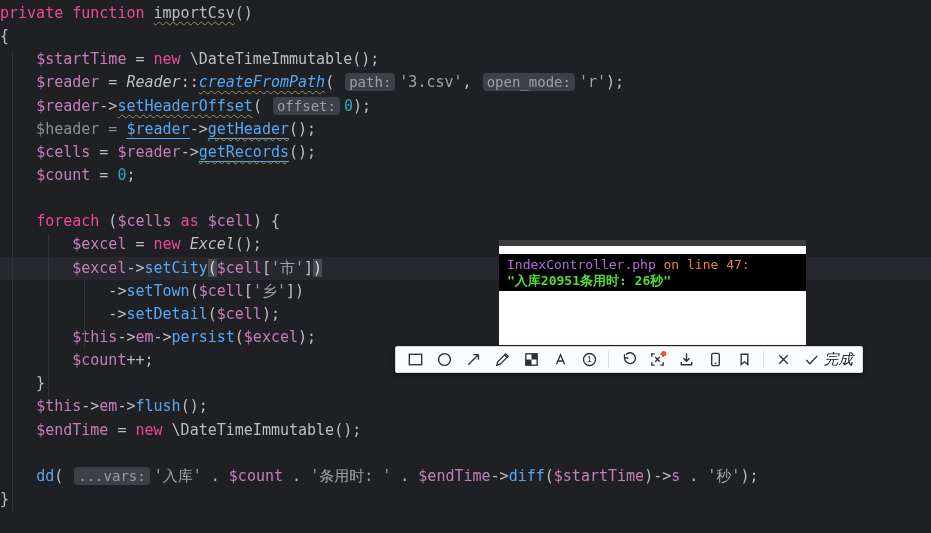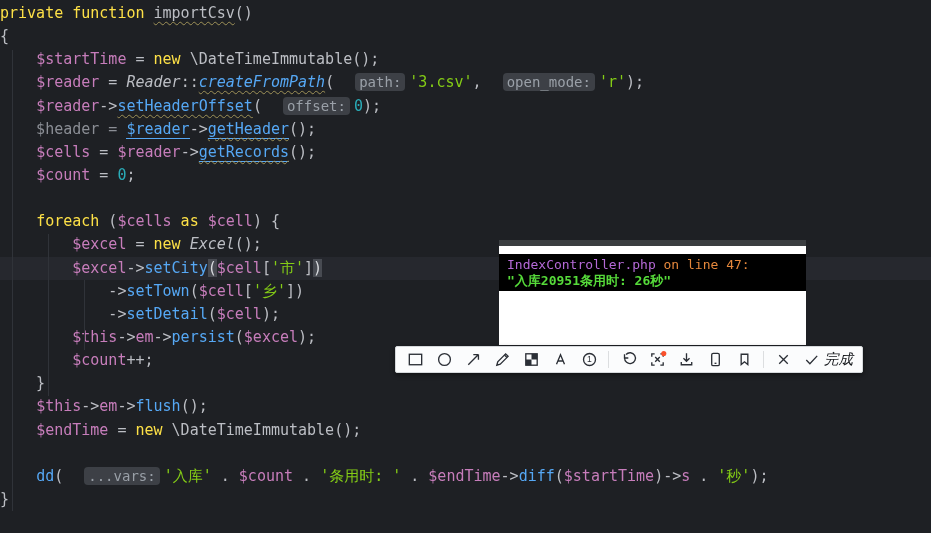--- a/index.html
+++ b/index.html
@@ -7,36 +7,36 @@
   body { background:#1e2024; position:relative;
          font-family:"DejaVu Sans Mono", monospace; }
 
   
   .editor { position:absolute; inset:0; }
   .code { position:absolute; left:0; top:2px; right:0; z-index:2;
           font-size:15px; }
   .line { height:23.15px; line-height:23.15px; white-space:pre; }
   .line.hl { background:#26282e; }
 
-  .tok-kw    { color:#fde047; }
+  .tok-kw    { color:#ec4899; }
   .tok-var   { color:#c77dbb; }
   .tok-fn    { color:#56a8f5; }
   .tok-cls   { color:#bcbec4;font-style:italic; }
-  .tok-str   { color:#84cc16; }
+  .tok-str   { color:#a3a3a3; }
   .tok-num   { color:#2aacb8; }
   .tok-plain { color:#bcbec4; }
   .tok-gray  { color:#8b8e95; }
   .tok-ital  { font-style:italic; }
   .tok-link  { border-bottom:1px solid #56a8f5; color:#56a8f5; }
   .tok-sq    { text-decoration:underline; text-decoration-style:wavy;
                text-decoration-color:#9e9157; text-decoration-thickness:1px;
                text-underline-offset:3px; }
   .tok-brhl  { background:#484b52; color:#d8dade; }
   .tok-chip  { background:#3d4046; color:#9aa0a8; border-radius:4px;
-               padding:1px 4px; margin:0 4px 0 12px; font-size:14px; }
+               padding:1px 4px; margin:0 4px 0 2px; font-size:14px; }
   .indent-guide { position:absolute; width:1px; background:#303339; z-index:3; }
   .g0 { left:12px; top:50px;  height:461px; }
   .g1 { left:48px; top:234px; height:162px; }
   .g2 { left:84px; top:280px; height:70px;  }
 
   
   .snip { position:absolute; left:499px; top:240px; width:307px; height:105px;
           z-index:5; display:flex; flex-direction:column; }
   .snip-gray  { height:6px; background:#3a3d40; }
   .snip-white { height:8px; background:#ffffff; }

